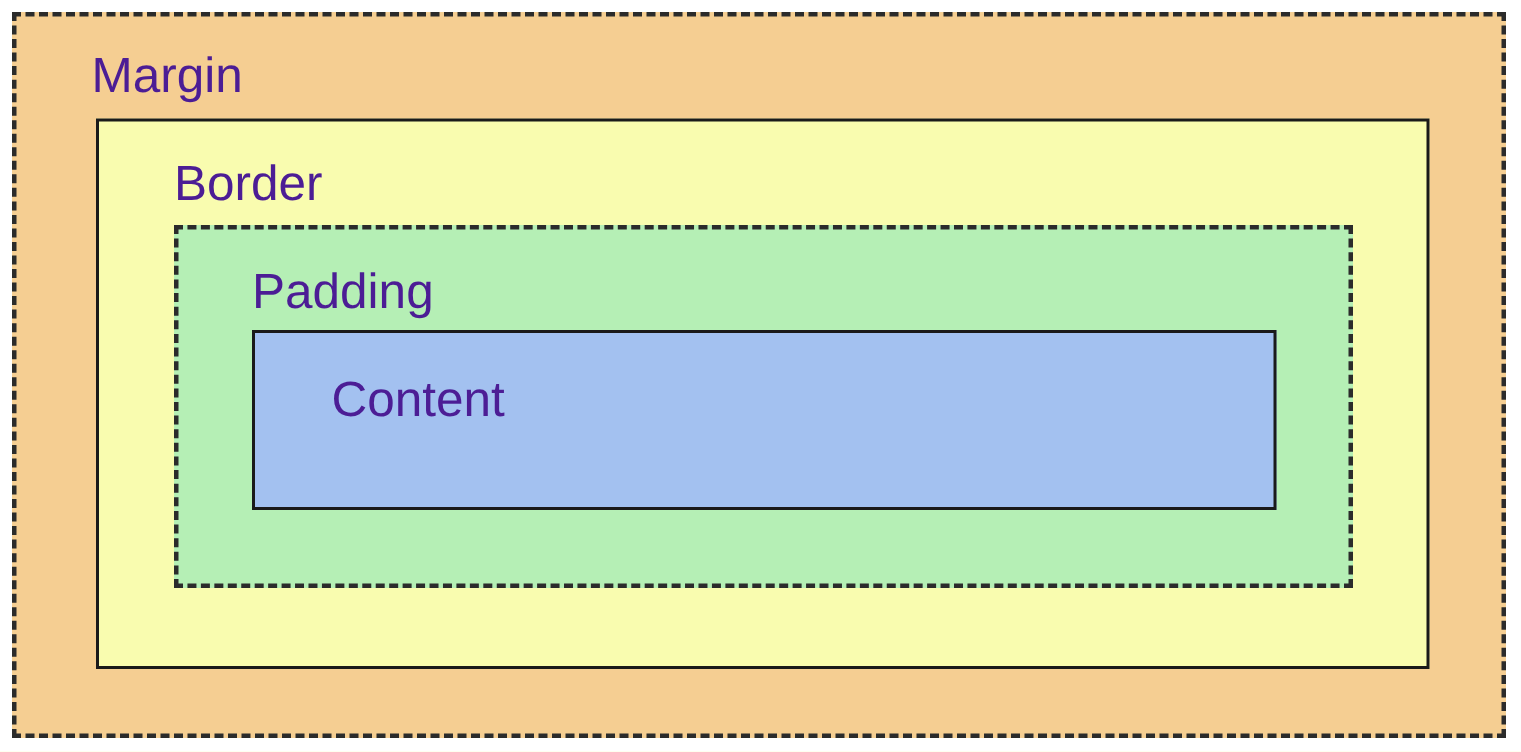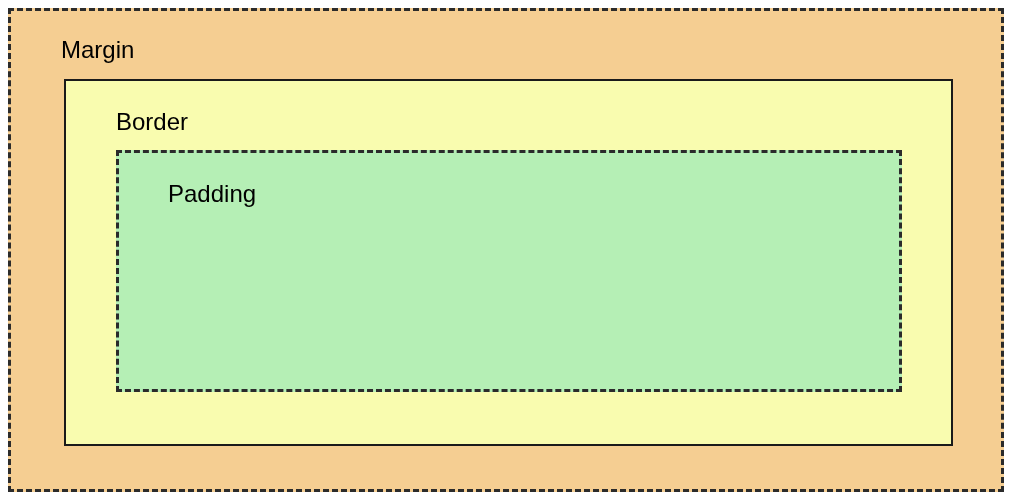--- a/index.html
+++ b/index.html
@@ -62,23 +62,23 @@
     top: 67px;    
     width: 683px; 
     height: 120px;
     background: #a3c1f0;
     border: 2px solid #1a1a1a;
   }
 
   
   .box-label {
     position: absolute;
-    color: #000000;
+    color: #4c1d95;
     font-family: "Liberation Sans", sans-serif;
-    font-size: 24px;
+    font-size: 33px;
     line-height: 27px;
     font-weight: normal;
     white-space: nowrap;
     letter-spacing: 0px;
   }
   #margin-label  { left: 50px; top: 25px; }
   #border-label  { left: 50px; top: 27px; }
   #padding-label { left: 49px; top: 27px; text-align: right; }
   #content-label { left: 51px; top: 30px; }
 </style>
@@ -92,16 +92,21 @@
     <span class="box-label" id="margin-label">Margin</span>
 
     <div class="box" id="border-box">
 
       <span class="box-label" id="border-label">Border</span>
 
       <div class="box" id="padding-box">
 
         <span class="box-label" id="padding-label">Padding</span>
 
+        <div class="box" id="content-box">
+
+          <span class="box-label" id="content-label">Content</span>
+
+        </div>
       </div>
     </div>
   </div>
 </div>
 
 </body></html>

